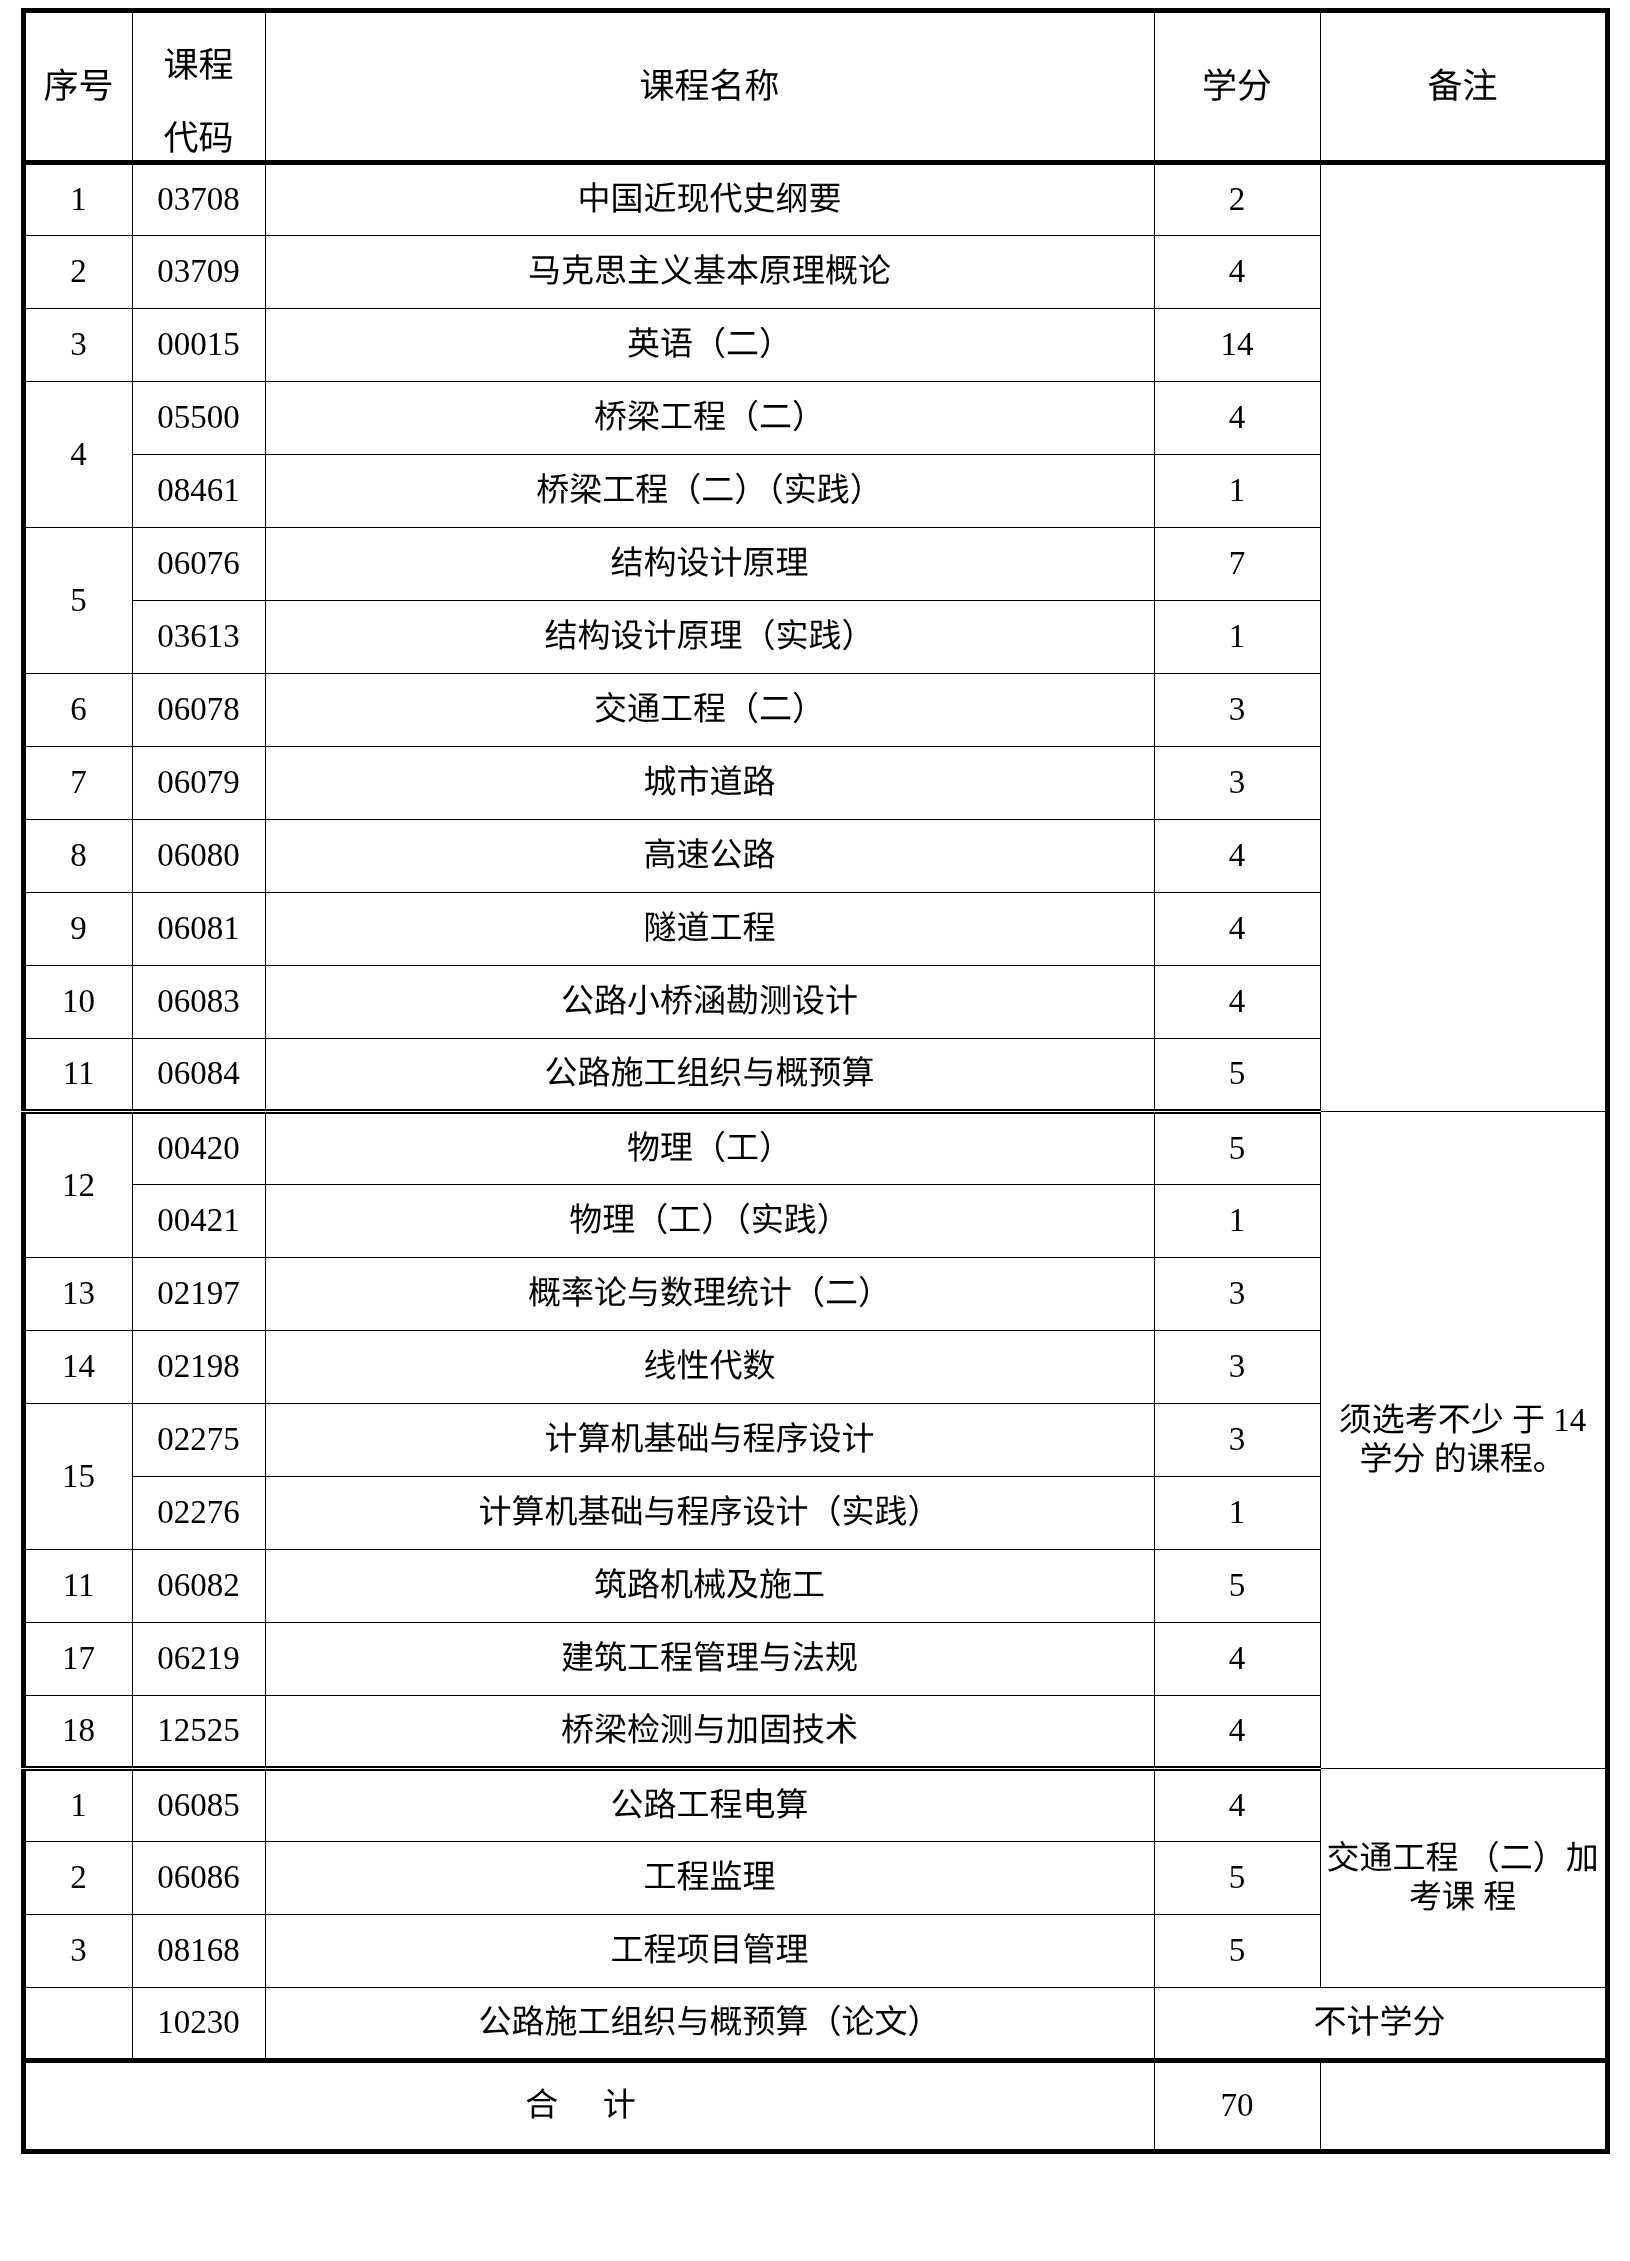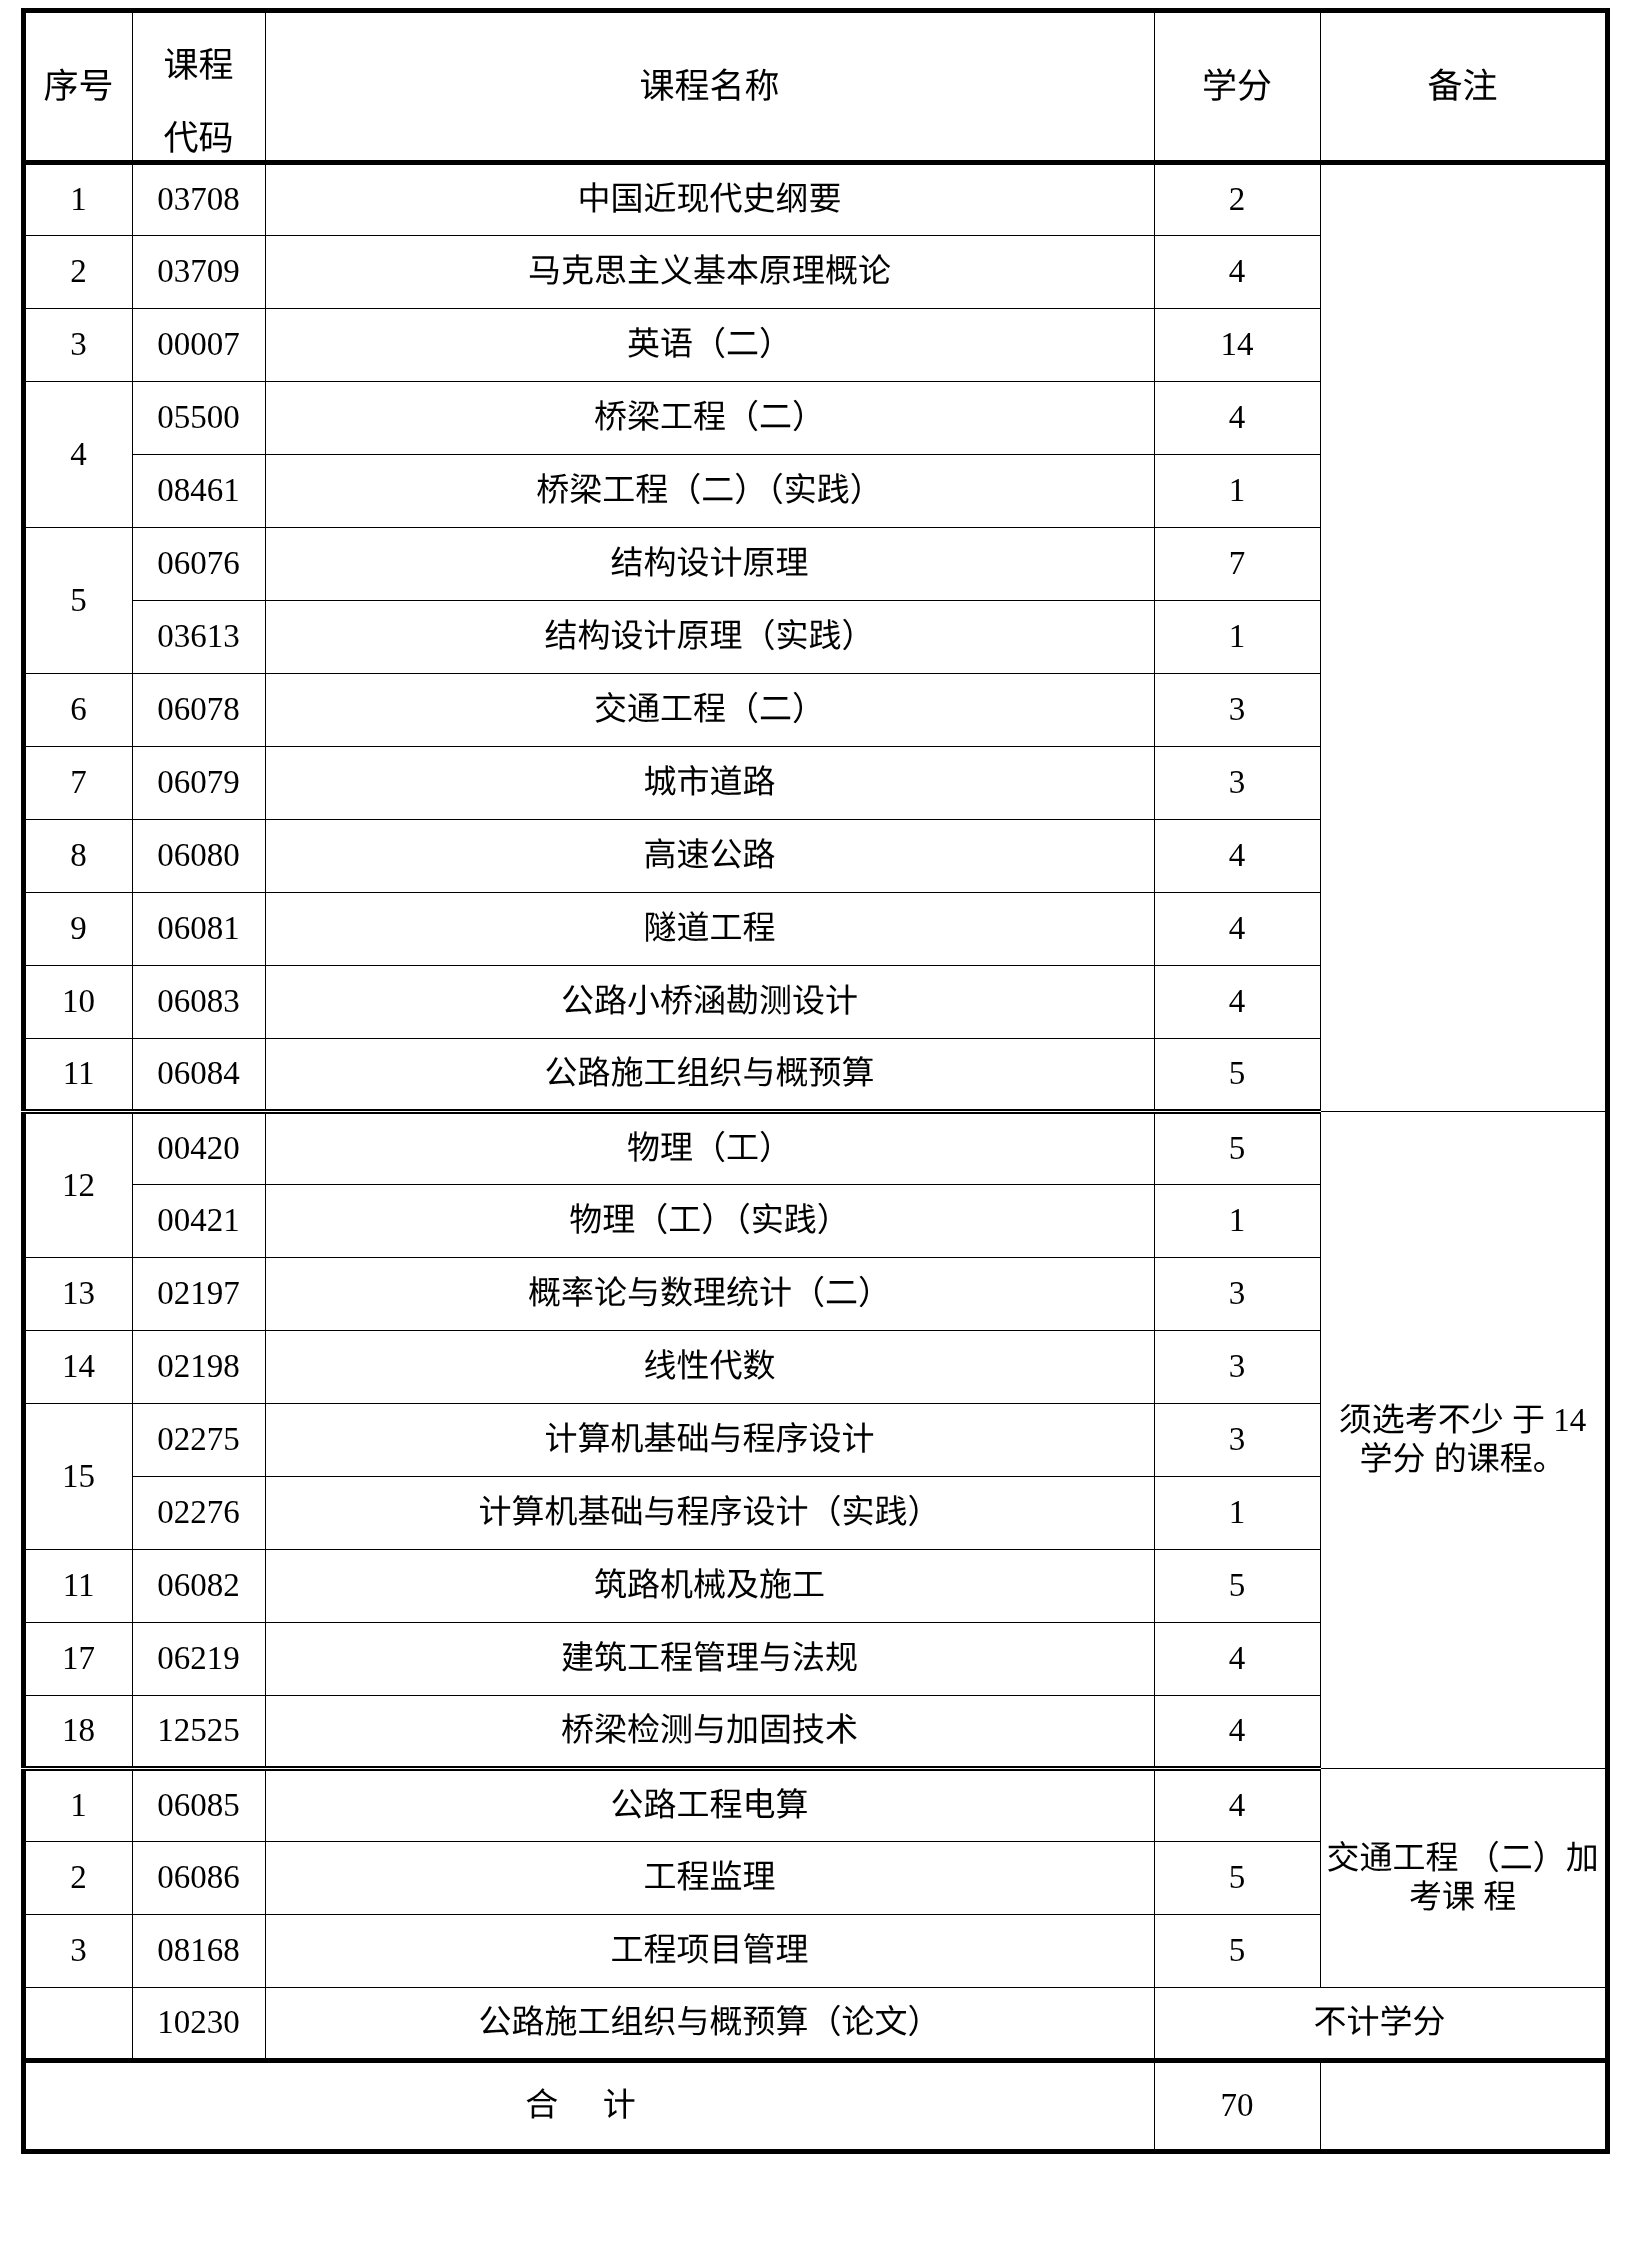--- a/index.html
+++ b/index.html
@@ -127,21 +127,21 @@
     <td class="col-rem empty" rowspan="13"></td>
   </tr>
   <tr>
     <td class="col-no">2</td>
     <td>03709</td>
     <td class="name-cell">马克思主义基本原理概论</td>
     <td>4</td>
   </tr>
   <tr>
     <td class="col-no">3</td>
-    <td>00007</td>
+    <td>00015</td>
     <td class="name-cell">英语（二）</td>
     <td>14</td>
   </tr>
 
   <tr>
     <td class="col-no" rowspan="2">4</td>
     <td>05500</td>
     <td class="name-cell">桥梁工程（二）</td>
     <td>4</td>
   </tr>

